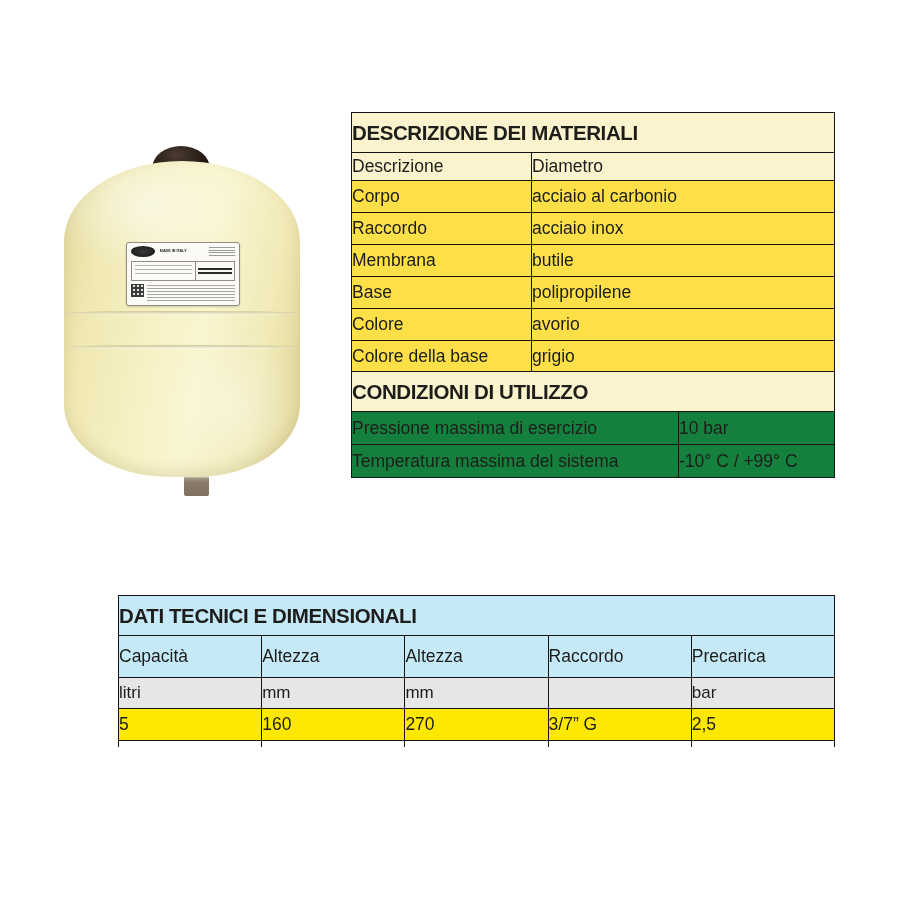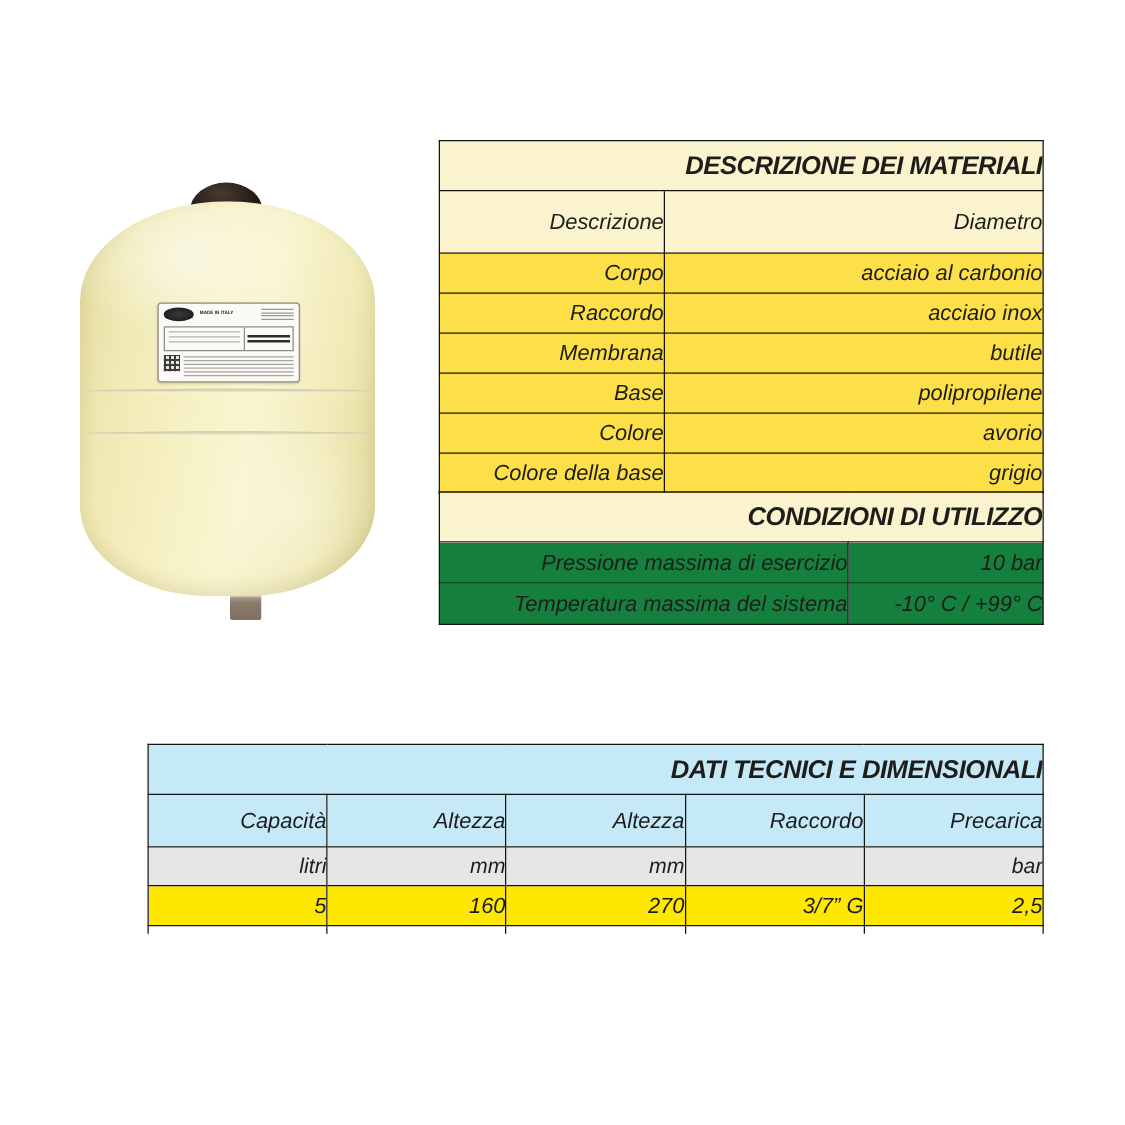--- a/index.html
+++ b/index.html
@@ -60,36 +60,36 @@
   .label-fine{display:flex;gap:3px;margin-top:3px;}
   .qr-code{width:13px;height:13px;flex:none;
     background:
       repeating-linear-gradient(0deg,#3c3c3c 0 2px,transparent 2px 4px),
       repeating-linear-gradient(90deg,#3c3c3c 0 2px,#e8e6e0 2px 4px);}
   .fine-lines{flex:1;padding-top:1px;}
   .fine-lines i{display:block;height:1px;background:#a8a6a0;margin-bottom:2px;}
 
   
   table{border-collapse:collapse;table-layout:fixed;width:100%;}
-  th,td{border:1.6px solid var(--border);text-align:right;vertical-align:middle;
-        font-size:17.5px;font-weight:normal;color:var(--text);overflow:hidden;white-space:nowrap;font-style:italic;}
+  th,td{border:1.6px solid var(--border);text-align:left;vertical-align:middle;
+        font-size:17.5px;font-weight:normal;color:var(--text);overflow:hidden;white-space:nowrap;}
   .tbl-title{background:var(--cream);height:40px;font-size:20.5px;font-weight:bold;letter-spacing:-0.4px;}
 
   
   .spec-block{position:absolute;left:351px;top:112px;width:484px;}
-  .materials-table .col-head{background:var(--cream);height:50px;}
+  .materials-table .col-head{background:var(--cream);height:28px;}
   .materials-table td{height:32px;background:#fde047;}
   .conditions-table{margin-top:-1.6px;}
   .conditions-table td{height:33px;background:#15803d;}
 
   
   .tech-block{position:absolute;left:118px;top:595px;width:717px;}
   .tech-table .tbl-title{background:var(--blue);}
   .tech-table .col-head{background:var(--blue);height:42px;}
-  .tech-table .unit-cell{background:var(--gray-row);height:31px;font-size:17px;padding-left:36px;}
+  .tech-table .unit-cell{background:var(--gray-row);height:31px;font-size:17px;}
   .tech-table .value-cell{background:var(--yellow);height:32px;}
   .tech-remnant{height:6px;border-left:1.6px solid var(--border);border-right:1.6px solid var(--border);
     display:flex;}
   .tech-remnant span{flex:1;border-right:1.6px solid var(--border);}
   .tech-remnant span:last-child{border-right:none;}
 </style>
 </head>
 <body>
 
 <div class="stage">

